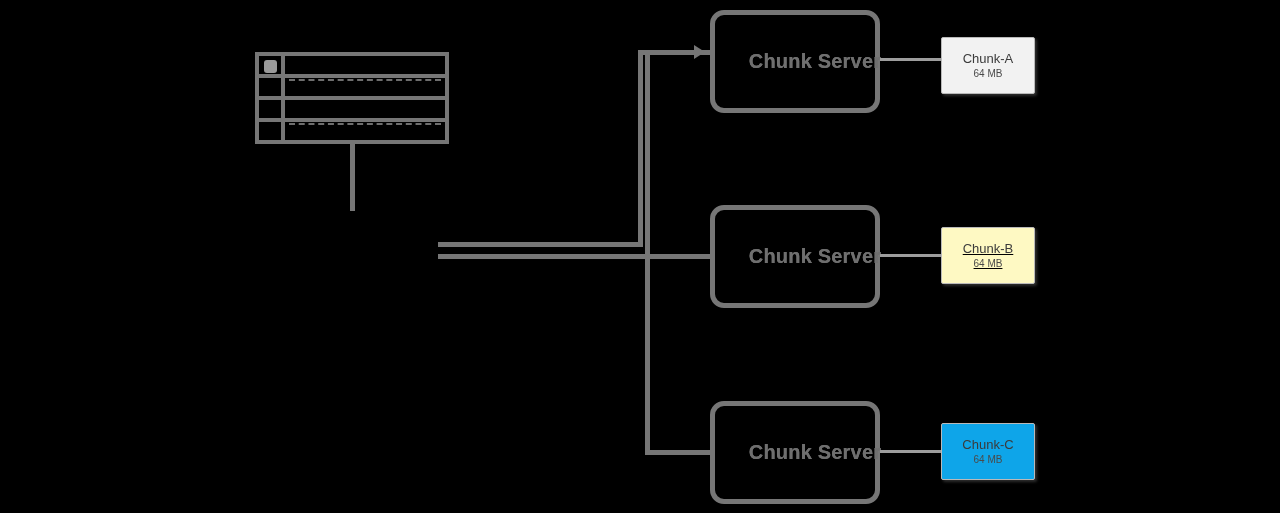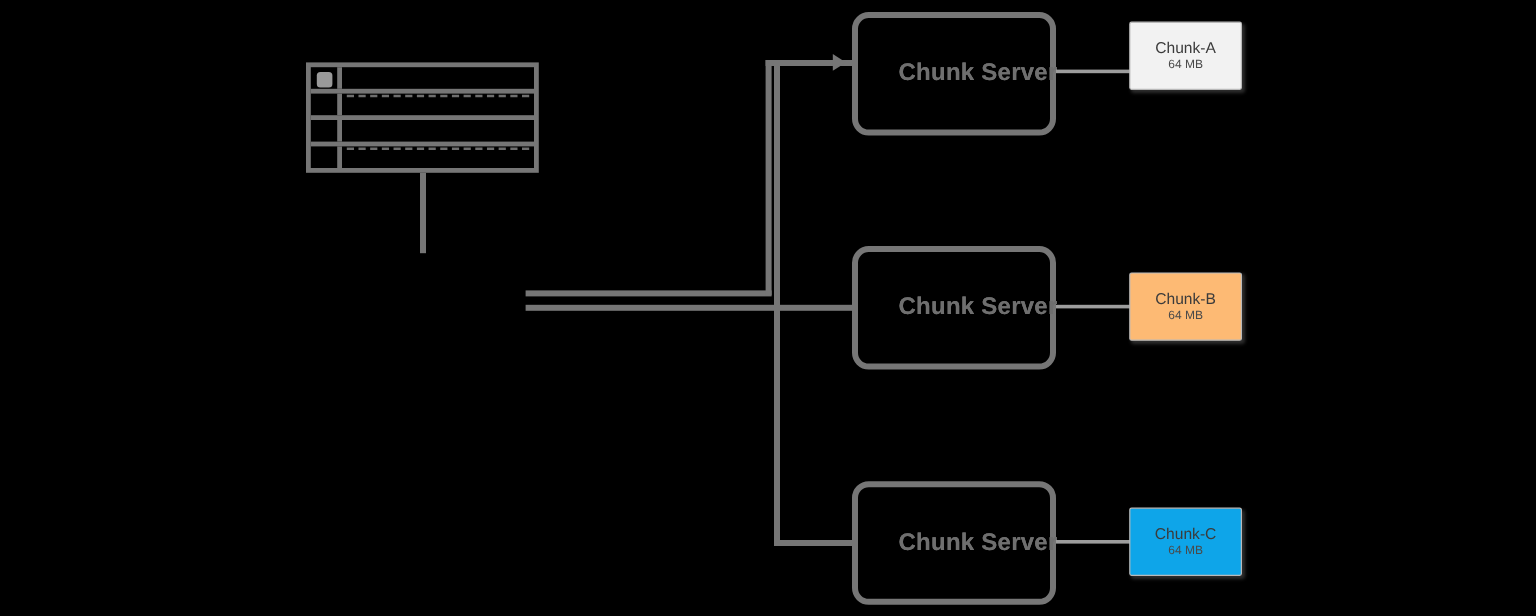--- a/index.html
+++ b/index.html
@@ -113,21 +113,21 @@
     left: 941px;
     border: 1px solid #b9b9b9;
     border-radius: 2px;
     box-shadow: 2px 2px 3px rgba(255,255,255,0.18);
     display: flex;
     flex-direction: column;
     align-items: center;
     justify-content: center;
     gap: 2px;
   }
-  .chunk-1 { top: 18px; background: #f2f2f2; }
+  .chunk-1 { top: 37px; background: #f2f2f2; }
   .chunk-2 { top: 227px; background: #fdf8ef; }
   .chunk-3 { top: 423px; background: #eaf3fb; }
   .chunk-title {
     color: #3b3b3b;
     font-size: 13px;
     line-height: 15px;
   }
   .chunk-size {
     color: #4a4a4a;
     font-size: 10px;
@@ -205,21 +205,21 @@
   </div>
 
   <div class="line-h link-light" style="left:880px; top:58px; width:62px;"></div>
   <div class="line-h link-light" style="left:880px; top:254px; width:62px;"></div>
   <div class="line-h link-light" style="left:880px; top:450px; width:62px;"></div>
 
   <div class="node chunk chunk-1" style="background: rgb(242, 242, 242);">
     <span class="chunk-title">Chunk-A</span>
     <span class="chunk-size">64 MB</span>
   </div>
-  <div class="node chunk chunk-2" style="background: #fdba74;">
+  <div class="node chunk chunk-2" style="background: #fef9c3; text-decoration: underline;">
     <span class="chunk-title">Chunk-B</span>
     <span class="chunk-size">64 MB</span>
   </div>
   <div class="node chunk chunk-3" style="background: #0ea5e9;">
     <span class="chunk-title">Chunk-C</span>
     <span class="chunk-size">64 MB</span>
   </div>
 
 </div>
 

